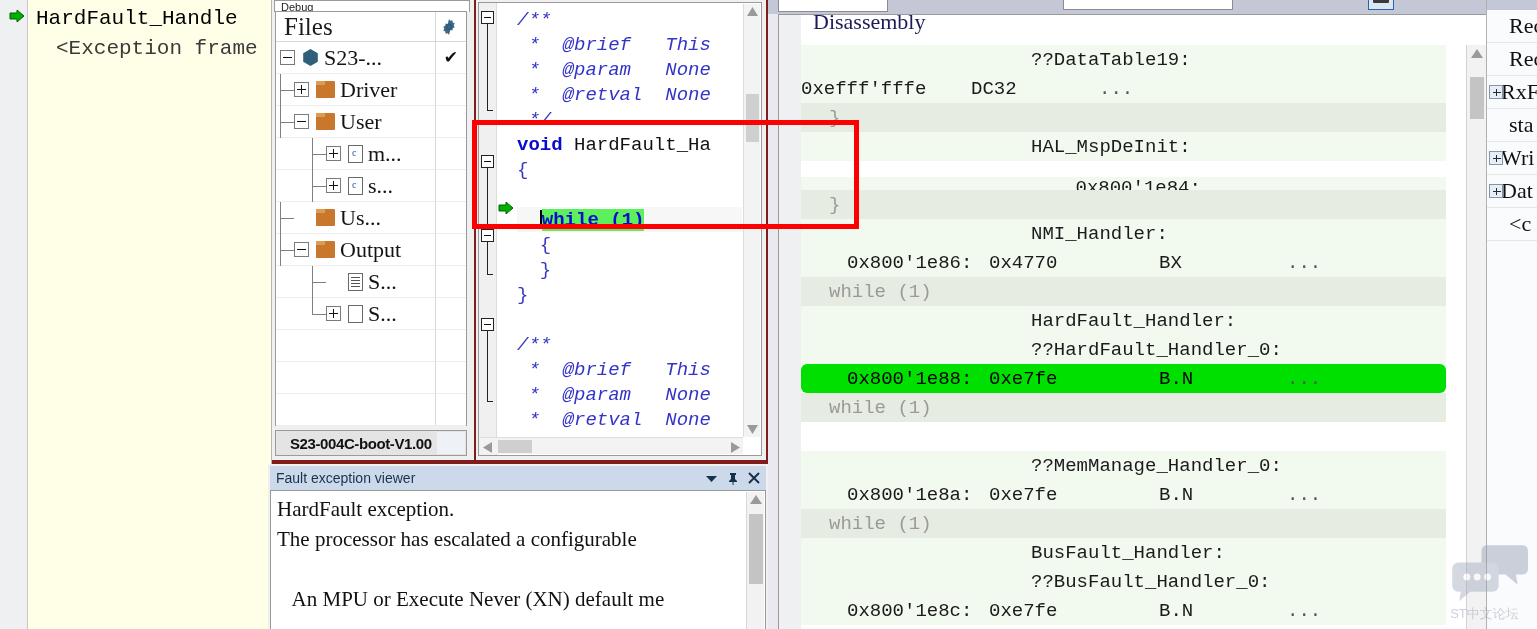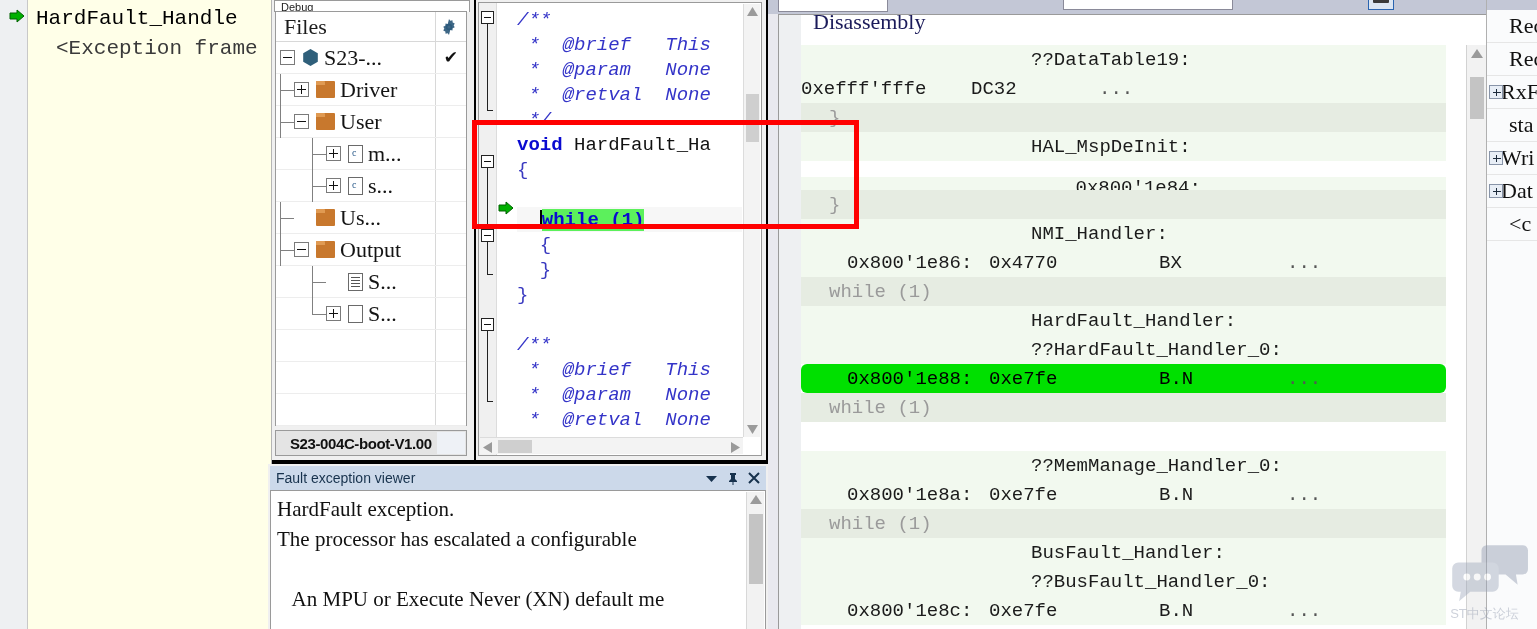--- a/index.html
+++ b/index.html
@@ -3,21 +3,21 @@
 <meta charset="utf-8">
 <style>
   * { box-sizing: border-box; }
   html, body {
     margin: 0; padding: 0;
     width: 1537px; height: 629px;
     overflow: hidden;
     background: #ffffff;
     font-family: "Liberation Sans", sans-serif;
   }
-  #root { position: relative; width: 1537px; height: 629px; background: #000000; }
+  #root { position: relative; width: 1537px; height: 629px; background: #7f1d1d; }
 
   
   .panel { position: absolute; background: #ffffff; }
 
   
   #callstack-panel {
     left: 0; top: 0; width: 272px; height: 629px;
     background: #eef0f2;
     border-right: 1px solid #b5b5b5;
   }
@@ -55,21 +55,21 @@
   }
   #files-box {
     position: absolute; left: 3px; top: 11px; width: 192px; height: 415px;
     background: #ffffff; border: 1px solid #9a9a9a;
   }
   #files-header {
     position: relative; height: 30px; border-bottom: 1px solid #d8d8d8;
     display: flex; align-items: center;
   }
   #files-header .title {
-    font-family: "Liberation Serif", serif; font-size: 22px; color: #1c1c1c;
+    font-family: "Liberation Serif", serif; font-size: 25px; color: #1c1c1c;
     padding-left: 8px;
   }
   #files-gear { position: absolute; right: 8px; top: 6px; width: 18px; height: 18px; }
   #files-colsep {
     position: absolute; right: 30px; top: 0; bottom: 0; width: 1px; background: #d8d8d8;
   }
   .tree-row {
     position: relative; height: 32px; border-bottom: 1px solid #ededed;
     display: flex; align-items: center; white-space: nowrap; text-align: right;
   }

